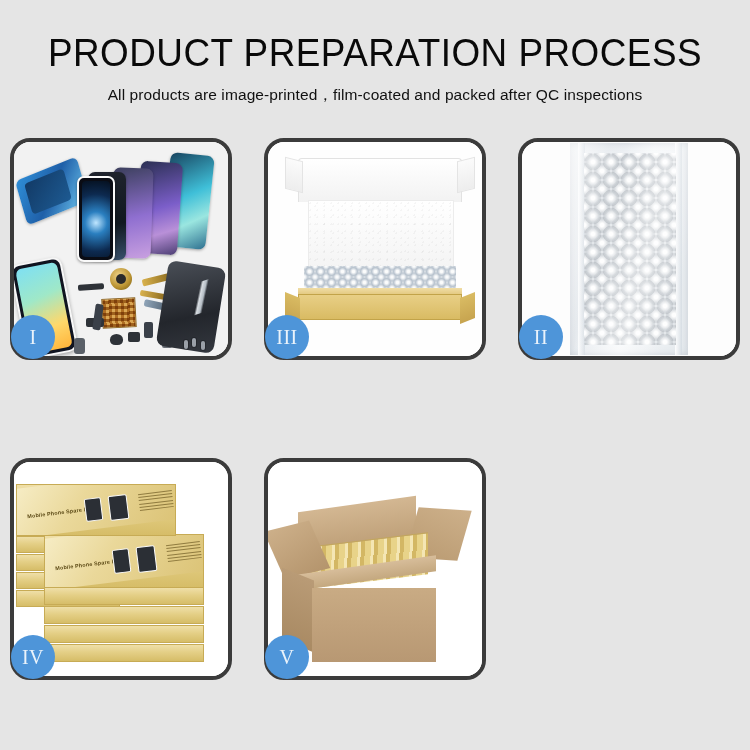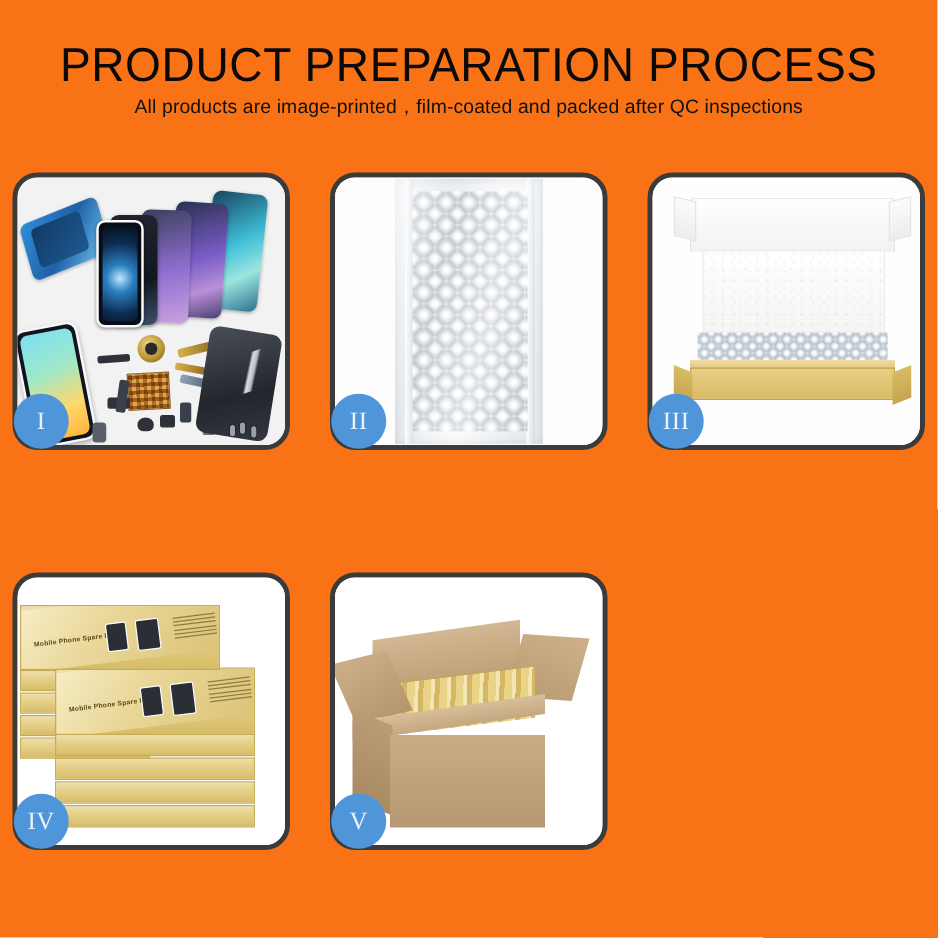--- a/index.html
+++ b/index.html
@@ -2,35 +2,35 @@
 <html><head>
 <meta charset="utf-8">
 <style>
   * { box-sizing: border-box; margin: 0; padding: 0; }
   html, body {
     width: 750px; height: 750px;
     background: #ffffff;
     font-family: "Liberation Sans", sans-serif;
     overflow: hidden;
   }
-  .page { position: relative; width: 750px; height: 750px; background: #f97316; }
+  .page { position: relative; width: 750px; height: 750px; background: #e5e5e5; }
 
   
   .header { padding-top: 34px; text-align: center; }
   .title {
     font-size: 38px;
     font-weight: 500;
     letter-spacing: 0.5px;
     color: #0a0a0a;
     line-height: 1.05;
     transform: scaleX(0.97);
     white-space: nowrap;
   }
   .subtitle {
-    margin-top: 1px;
+    margin-top: 11px;
     font-size: 15.5px;
     font-weight: 400;
     color: #111;
     letter-spacing: 0.1px;
     white-space: nowrap;
   }
 
   
   .grid {
     position: absolute;
@@ -394,43 +394,43 @@
             <span style="left:8px;top:0;"></span>
             <span style="left:17px;top:3px;"></span>
           </div>
         </div>
       </div>
       <div class="badge">I</div>
     </div>
 
     <div class="card">
       <div class="card-media">
+        <div class="sc-mailer">
+          <div class="m-lidback"></div>
+          <div class="m-foam"></div>
+          <div class="m-bubblelayer"></div>
+          <div class="m-lip"></div>
+          <div class="m-front"></div>
+        </div>
+      </div>
+      <div class="badge">III</div>
+    </div>
+
+    <div class="card">
+      <div class="card-media">
         <div class="sc-bubble">
           <div class="pouch">
             <div class="pouch-seam"></div>
             <div class="pouch-seam r"></div>
             <div class="bubbles"></div>
             <div class="pouch-gloss"></div>
           </div>
         </div>
       </div>
       <div class="badge">II</div>
-    </div>
-
-    <div class="card">
-      <div class="card-media">
-        <div class="sc-mailer">
-          <div class="m-lidback"></div>
-          <div class="m-foam"></div>
-          <div class="m-bubblelayer"></div>
-          <div class="m-lip"></div>
-          <div class="m-front"></div>
-        </div>
-      </div>
-      <div class="badge">III</div>
     </div>
 
     <div class="card">
       <div class="card-media">
         <div class="sc-stack">
 
           <div class="sbox" style="left:2px;  top:128px; width:104px; height:17px;"></div>
           <div class="sbox" style="left:2px;  top:110px; width:104px; height:17px;"></div>
           <div class="sbox" style="left:2px;  top:92px;  width:104px; height:17px;"></div>
           <div class="sbox" style="left:2px;  top:74px;  width:104px; height:17px;"></div>

